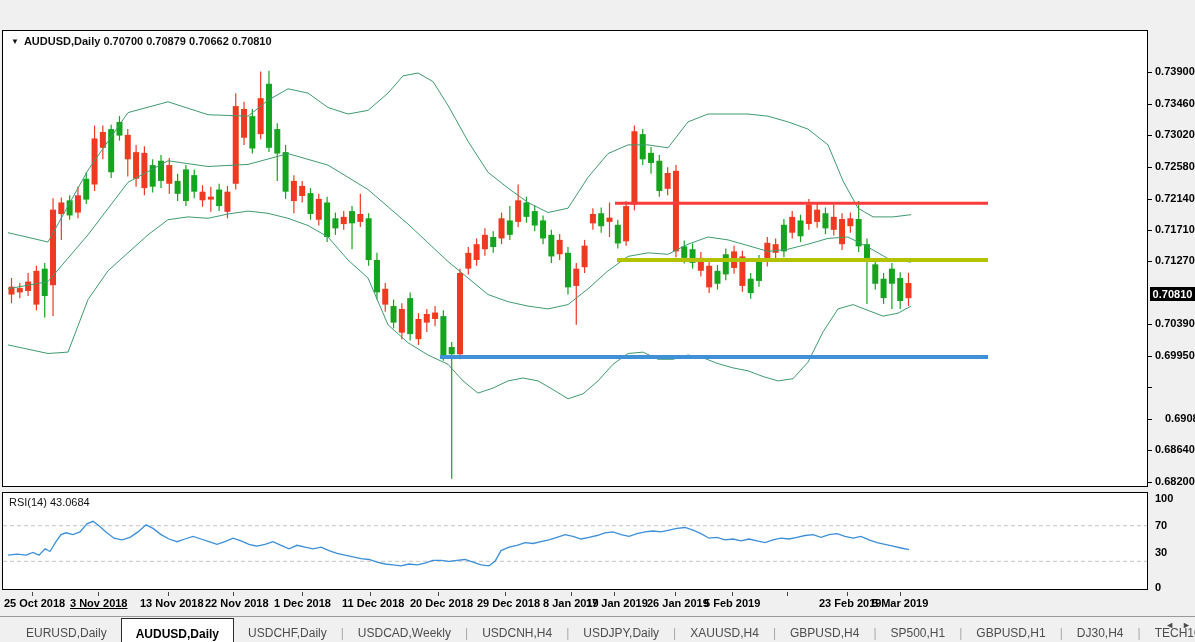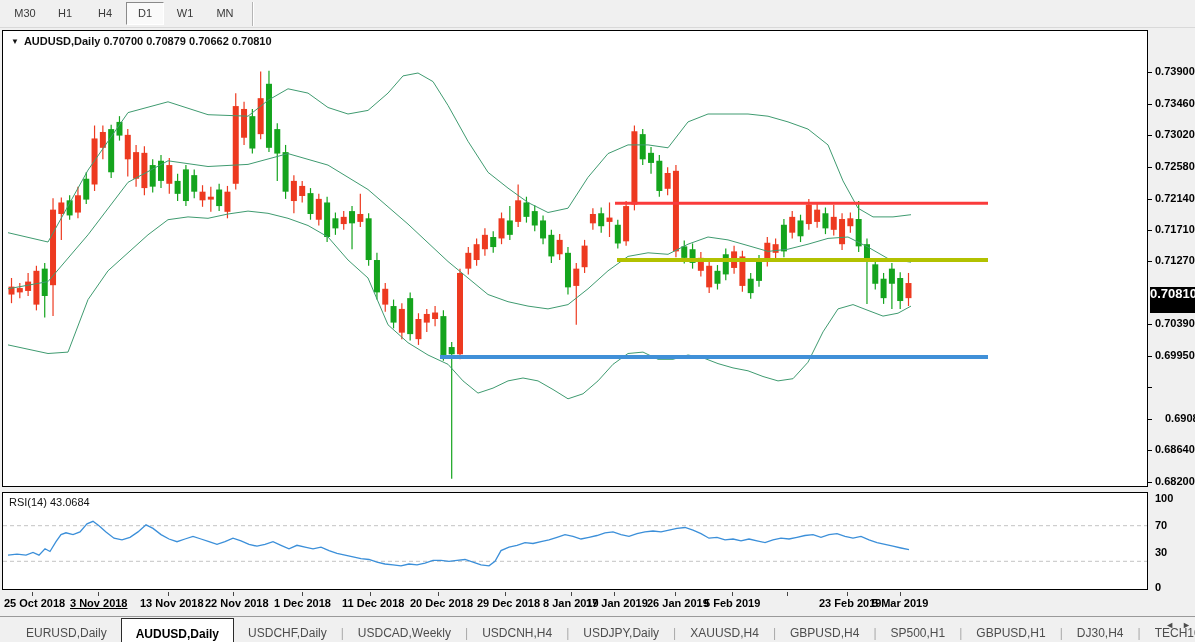--- a/index.html
+++ b/index.html
@@ -18,50 +18,41 @@
   .rsi-panel{position:absolute;left:2px;top:492px;width:1146px;height:98px;background:#ffffff;
     border:1px solid #000;box-sizing:border-box;}
   .chart-title{position:absolute;left:8px;top:4px;font-size:11px;font-weight:700;color:#111;
     display:flex;align-items:center;gap:5px;}
   .tri{font-size:8px;color:#111;}
   .rsi-title{position:absolute;left:6px;top:3px;font-size:11px;color:#111;}
   
   .axis-col{position:absolute;left:1148px;top:30px;width:47px;height:560px;background:#f0f0f0;}
   .axis-label{position:absolute;left:7px;font-size:11px;font-weight:700;color:#000;white-space:nowrap;}
   .axis-tick{position:absolute;left:0;width:4px;height:1px;background:#000;}
-  .price-badge{position:absolute;left:2px;width:45px;height:26px;background:#000;color:#fff;
-    font-size:13px;font-weight:700;line-height:14px;text-align:center;}
+  .price-badge{position:absolute;left:2px;width:45px;height:14px;background:#000;color:#fff;
+    font-size:11px;font-weight:700;line-height:14px;text-align:center;}
   
   .date-axis{position:absolute;left:2px;top:592px;width:1146px;height:24px;background:#f0f0f0;}
   .date-label{position:absolute;top:5px;font-size:11px;font-weight:700;color:#000;white-space:nowrap;}
   .date-tick{position:absolute;top:0;width:1px;height:4px;background:#444;}
   
   .tabbar{position:absolute;left:0;top:616px;width:1195px;height:32px;background:#f0f0f0;
     border-top:1px solid #9a9a9a;display:flex;align-items:stretch;padding-left:12px;box-sizing:border-box;}
   .tab{font-size:12px;color:#4d4d4d;padding:0 14px;display:flex;align-items:center;cursor:default;white-space:nowrap;}
   .tab.active{background:#ffffff;border:1px solid #2b2b2b;border-bottom:none;color:#000;font-weight:700;margin-top:1px;}
   .tab-div{color:#a8a8a8;display:flex;align-items:center;font-size:12px;}
   .tab-arrows{position:absolute;right:4px;top:620px;display:flex;gap:8px;font-size:9px;color:#4d4d4d;}
   .tab-arrows span{cursor:default;}
   svg{position:absolute;left:0;top:0;}
 </style>
 </head>
 <body>
 
 <div class="app">
 
-  <div class="toolbar">
-      <div class="tf-btn">M30</div>
-      <div class="tf-btn">H1</div>
-      <div class="tf-btn">H4</div>
-      <div class="tf-btn active">D1</div>
-      <div class="tf-btn">W1</div>
-      <div class="tf-btn">MN</div>
-      <div class="tb-sep"></div>
-    </div>
 
   <div class="chart-panel">
     <svg id="main-svg" width="1144" height="455" viewBox="0 0 1144 455">
         <g>
           <line x1="8.5" y1="247.0004999999998" x2="8.5" y2="272.1760000000002" stroke="#ed3a20" stroke-width="1.2"></line>
           <rect x="5.5" y="255.63209999999964" width="6" height="7.912299999999902" fill="#ed3a20"></rect>
         </g>
         <g>
           <line x1="16.805555555555557" y1="252.03560000000002" x2="16.805555555555557" y2="267.1409" stroke="#ed3a20" stroke-width="1.2"></line>
           <rect x="13.805555555555557" y="257.0707000000003" width="6" height="4.315799999999513" fill="#ed3a20"></rect>

